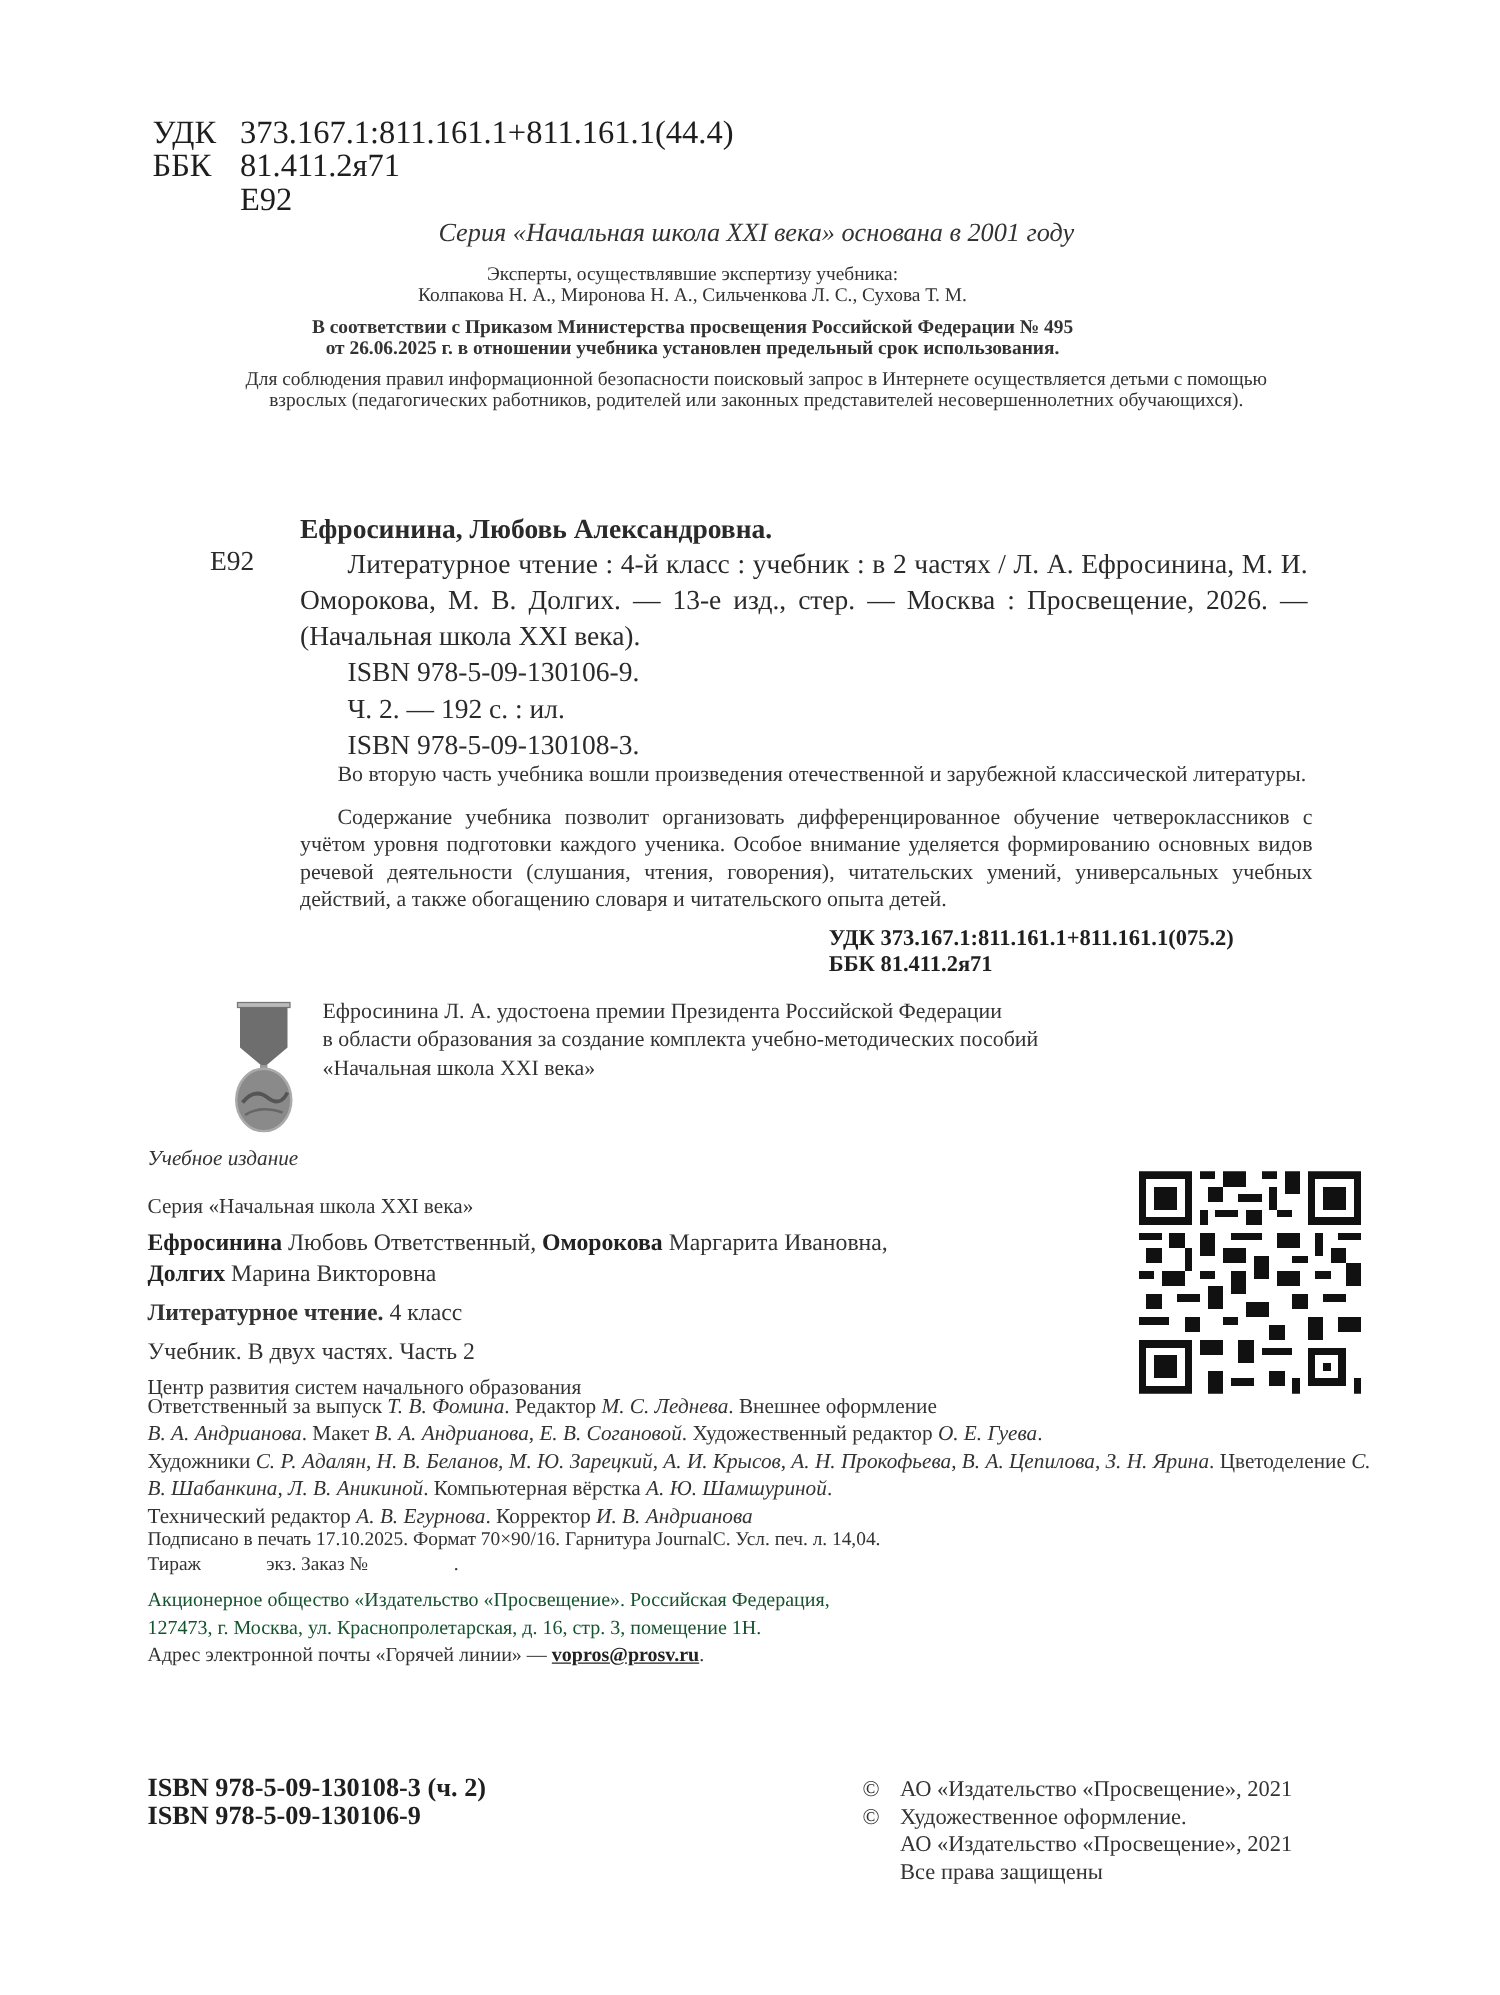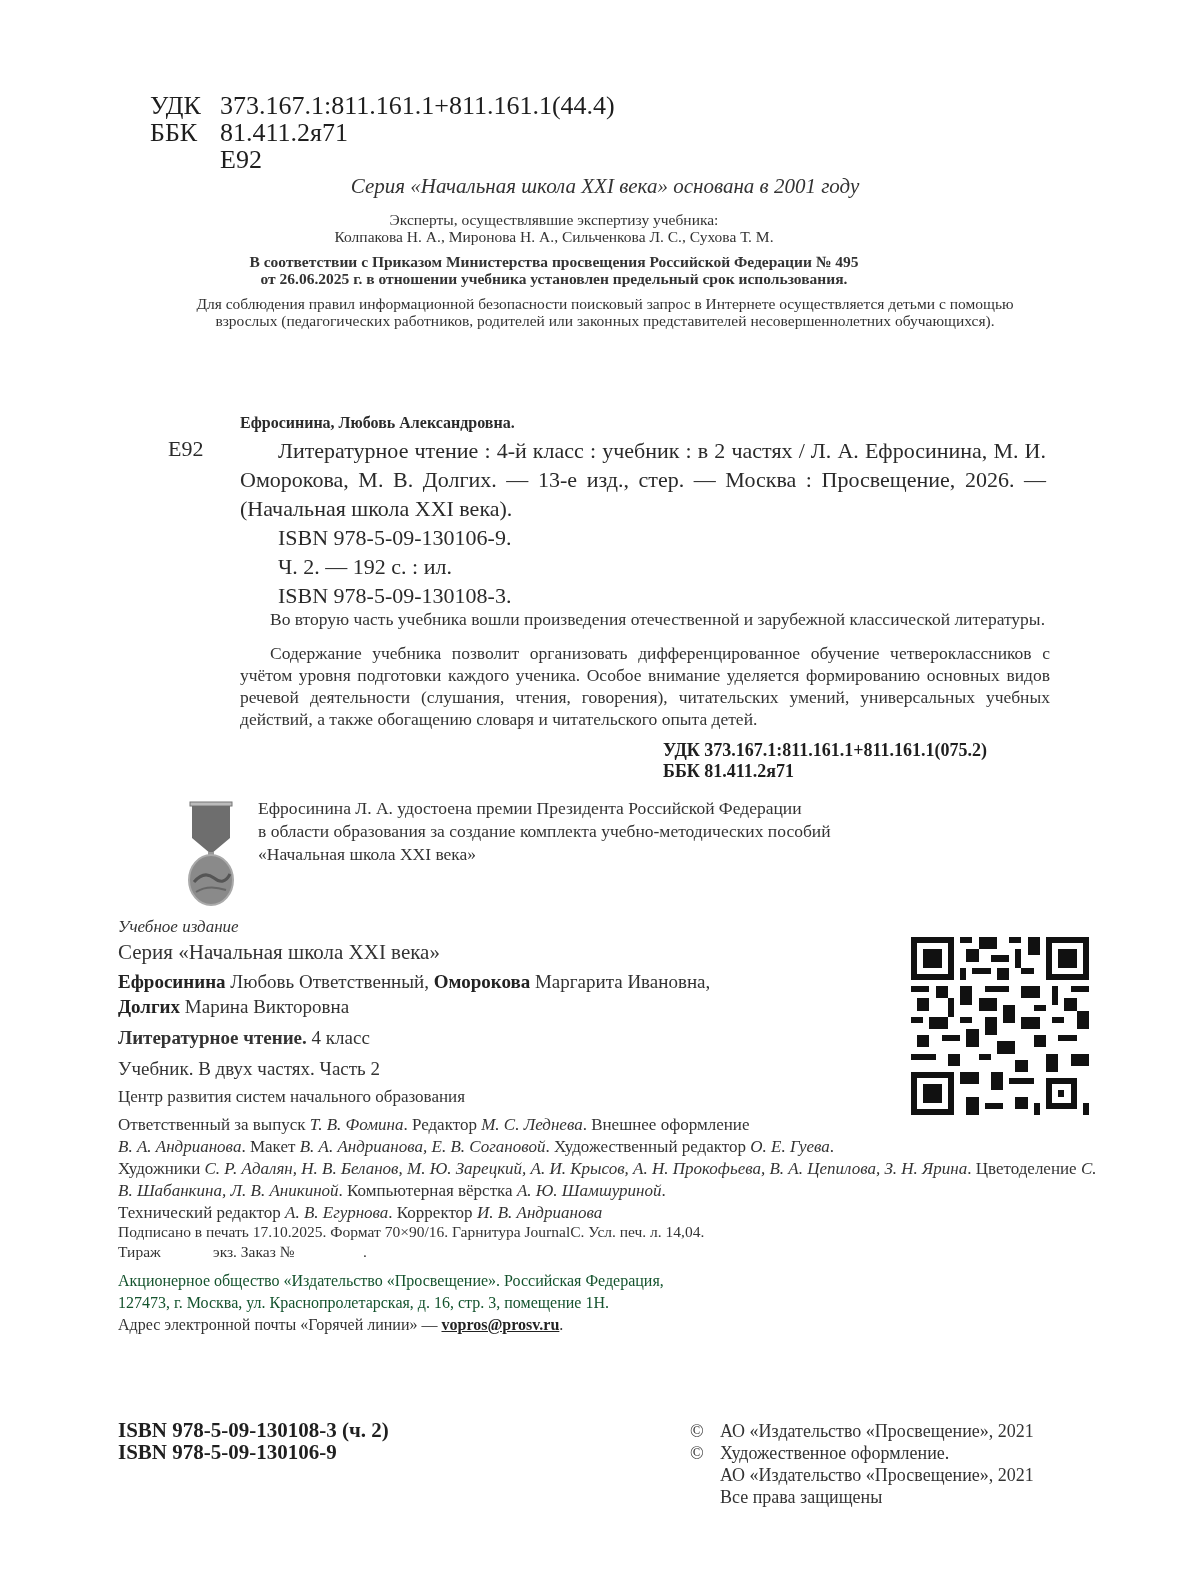--- a/index.html
+++ b/index.html
@@ -4,42 +4,42 @@
 <style>
   html, body { margin: 0; padding: 0; background: #ffffff; }
   body {
     width: 1200px; height: 1596px; position: relative; overflow: hidden;
     font-family: "Liberation Serif", "DejaVu Serif", serif;
     color: #2a2a2a;
   }
   .abs { position: absolute; }
   .udk-top { left: 122px; top: 92px; font-size: 26px; line-height: 27px; color: #1e1e1e; }
   .udk-top .row { display: flex; }
-  .udk-top .lbl { width: 70px; display: inline-block; margin-left: 28px; }
+  .udk-top .lbl { width: 70px; display: inline-block; }
   .series-note { left: 0; width: 1210px; top: 174px; text-align: center; font-style: italic; font-size: 21px; color: #333; }
   .center-block { left: 0; width: 1108px; text-align: center; font-size: 15.5px; line-height: 17px; color: #333; }
   .experts { top: 211px; }
   .order { top: 253px; font-weight: bold; }
   .safety { top: 295px; left: 110px; width: 990px; }
 
   .biblio { left: 168px; top: 410px; width: 900px; color: #2a2a2a; }
-  .biblio .author { margin-left: 72px; font-weight: bold; font-size: 16px; line-height: 26px; }
+  .biblio .author { margin-left: 72px; font-weight: bold; font-size: 22px; line-height: 26px; }
   .biblio .e92 { position: absolute; left: 0; top: 26px; font-size: 22px; }
   .biblio .desc { margin-left: 72px; font-size: 22px; line-height: 29px; text-align: justify; text-indent: 38px; width: 806px; }
   .biblio .ind { margin-left: 110px; font-size: 22px; line-height: 29px; }
   .annot { left: 240px; top: 596px; width: 810px; font-size: 17.5px; line-height: 22px; text-align: justify; color: #333; }
   .annot p { margin: 12px 0 2px 0; text-indent: 30px; }
   .udk-bold { left: 663px; top: 740px; font-weight: bold; font-size: 18px; line-height: 21px; color: #1f1f1f; }
 
   .medal { left: 186px; top: 800px; width: 50px; height: 106px; }
   .award { left: 258px; top: 797px; font-size: 17.5px; line-height: 23px; color: #333; }
 
   .imprint { left: 118px; top: 916px; width: 780px; color: #333; }
   .imprint .i1 { font-style: italic; font-size: 17px; line-height: 22px; }
-  .imprint .i2 { font-size: 21px; line-height: 22px; margin-top: 3px; }
+  .imprint .i2 { font-size: 17px; line-height: 22px; margin-top: 16px; }
   .imprint .i3 { font-size: 19px; line-height: 25px; margin-top: 6px; }
   .imprint .i3 b { color: #222; }
   .imprint .i4 { font-size: 19px; line-height: 25px; margin-top: 6px; }
   .imprint .i5 { font-size: 19px; line-height: 25px; margin-top: 6px; }
   .imprint .i6 { font-size: 17px; line-height: 22px; margin-top: 5px; }
   .credits { left: 118px; top: 1114px; width: 990px; font-size: 17px; line-height: 22px; color: #333; }
   .credits i { }
   .printinfo { left: 118px; top: 1222px; font-size: 15.5px; line-height: 20px; color: #333; }
   .tirazh span { display: inline-block; }
   .publisher { left: 118px; top: 1270px; font-size: 16px; line-height: 22px; color: #14532d; }

